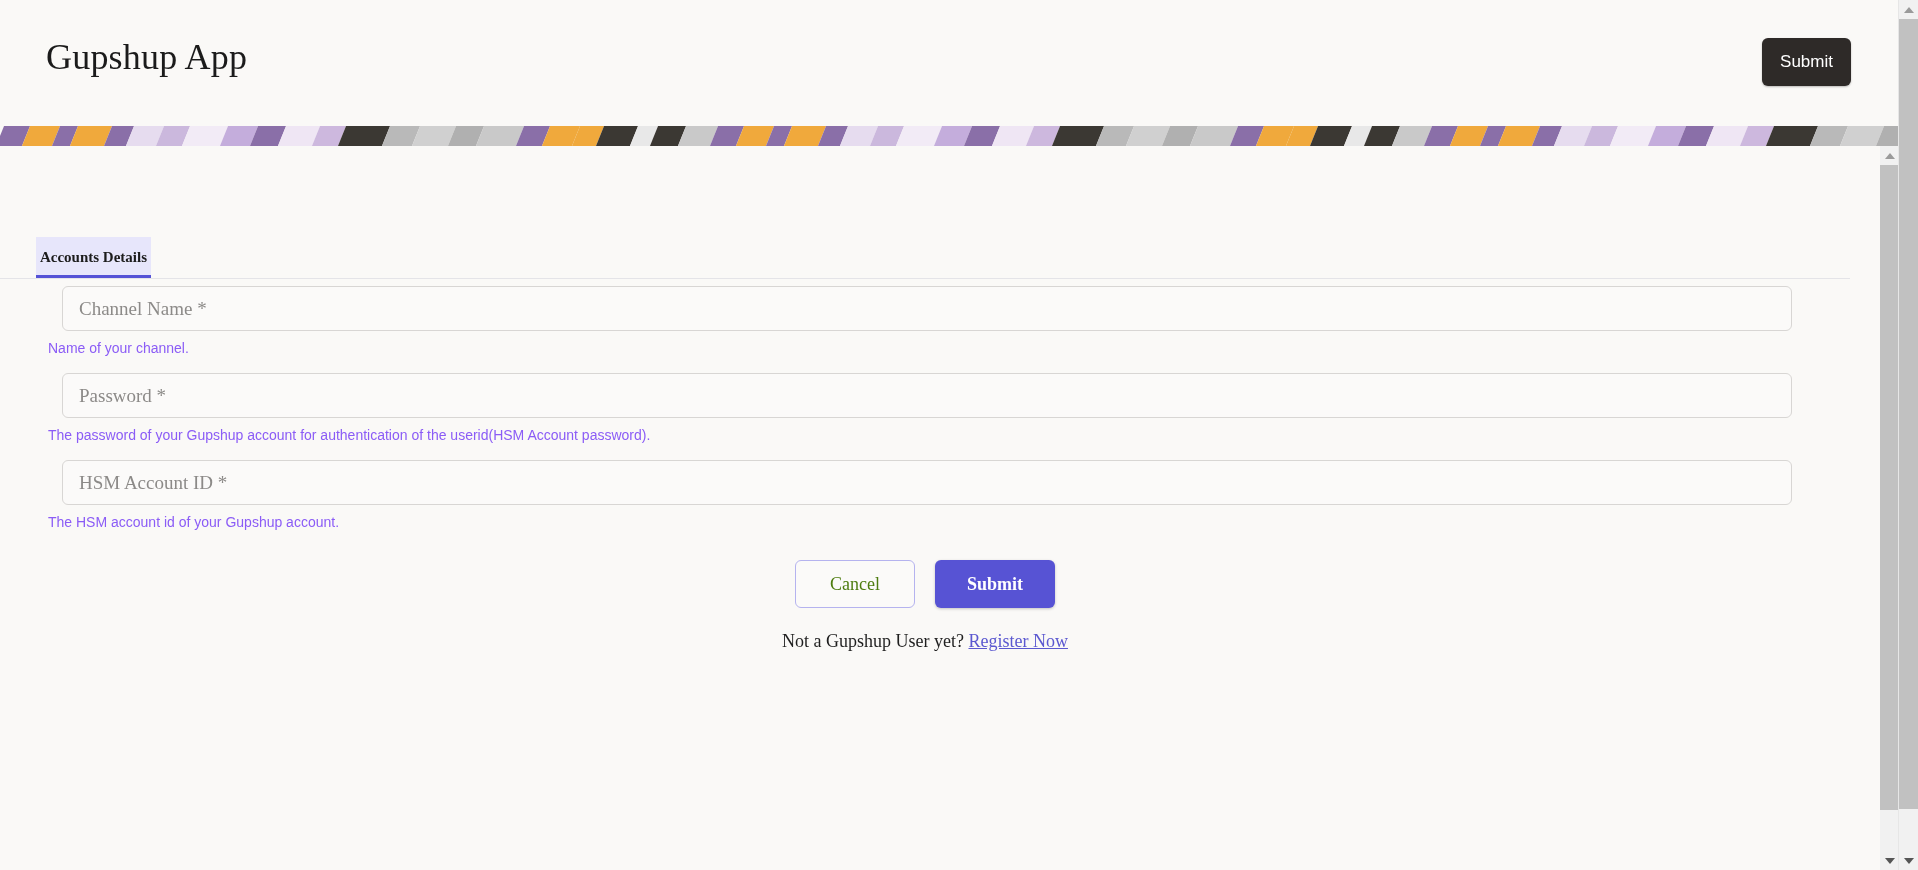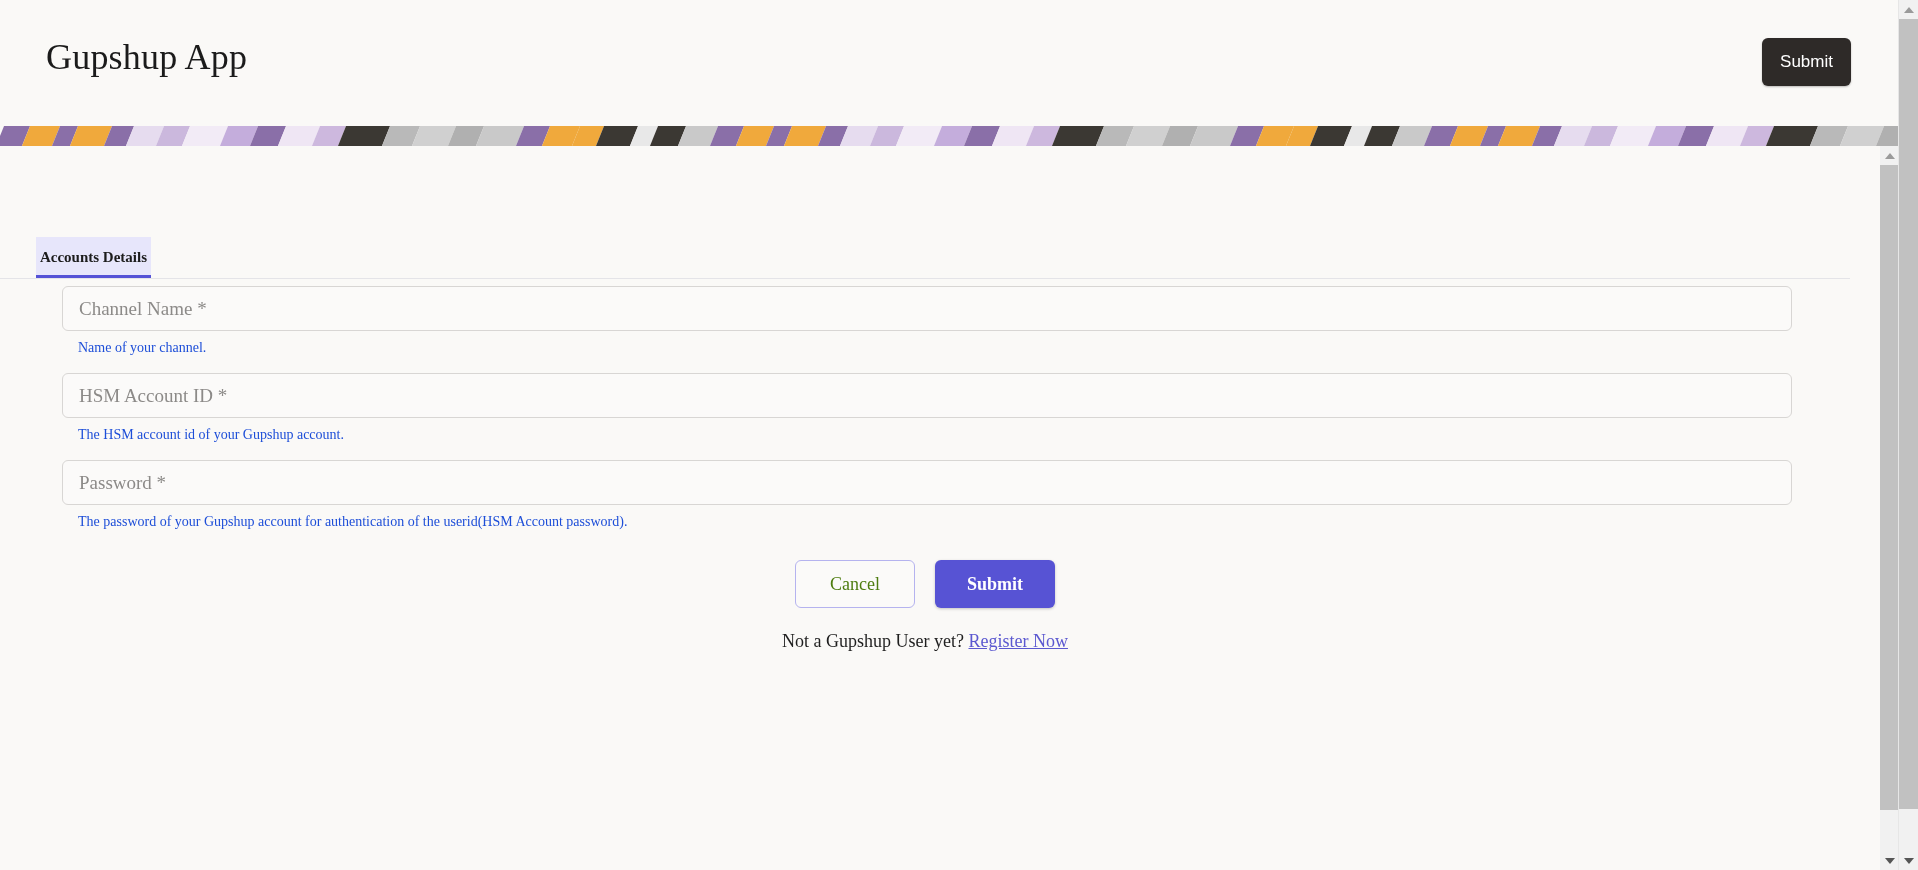--- a/index.html
+++ b/index.html
@@ -235,25 +235,25 @@
     color: #2b2b2b;
     font-family: "Liberation Serif", "DejaVu Serif", serif;
     outline: none;
   }
   .text-input::placeholder {
     color: #8c8a88;
     opacity: 1;
   }
   .helper-text {
     display: block;
-    margin-left: 78px;
+    margin-left: 48px;
     margin-top: 9px;
     font-size: 14px;
-    color: #1d4ed8;
-    font-family: Liberation Serif, serif;
+    color: #8b5cf6;
+    font-family: Liberation Sans, sans-serif;
   }
 
   
   .actions {
     margin-top: 30px;
     display: flex;
     justify-content: center;
     gap: 20px;
   }
   .btn {
@@ -377,27 +377,27 @@
   </div>
 
   <div class="form-area">
 
     <div class="field-group">
       <input class="text-input" type="text" placeholder="Channel Name *" style="">
       <span class="helper-text">Name of your channel.</span>
     </div>
 
     <div class="field-group">
+      <input class="text-input" type="text" placeholder="Password *" style="">
+      <span class="helper-text">The password of your Gupshup account for authentication of the userid(HSM Account password).</span>
+    </div>
+
+    <div class="field-group">
       <input class="text-input" type="text" placeholder="HSM Account ID *" style="">
       <span class="helper-text">The HSM account id of your Gupshup account.</span>
-    </div>
-
-    <div class="field-group">
-      <input class="text-input" type="text" placeholder="Password *" style="">
-      <span class="helper-text">The password of your Gupshup account for authentication of the userid(HSM Account password).</span>
     </div>
 
     <div class="actions">
       <button class="btn btn-cancel">Cancel</button>
       <button class="btn btn-submit">Submit</button>
     </div>
 
     <div class="register-line">
       <span>Not a Gupshup User yet?</span>
       <a class="register-link">Register Now</a>

